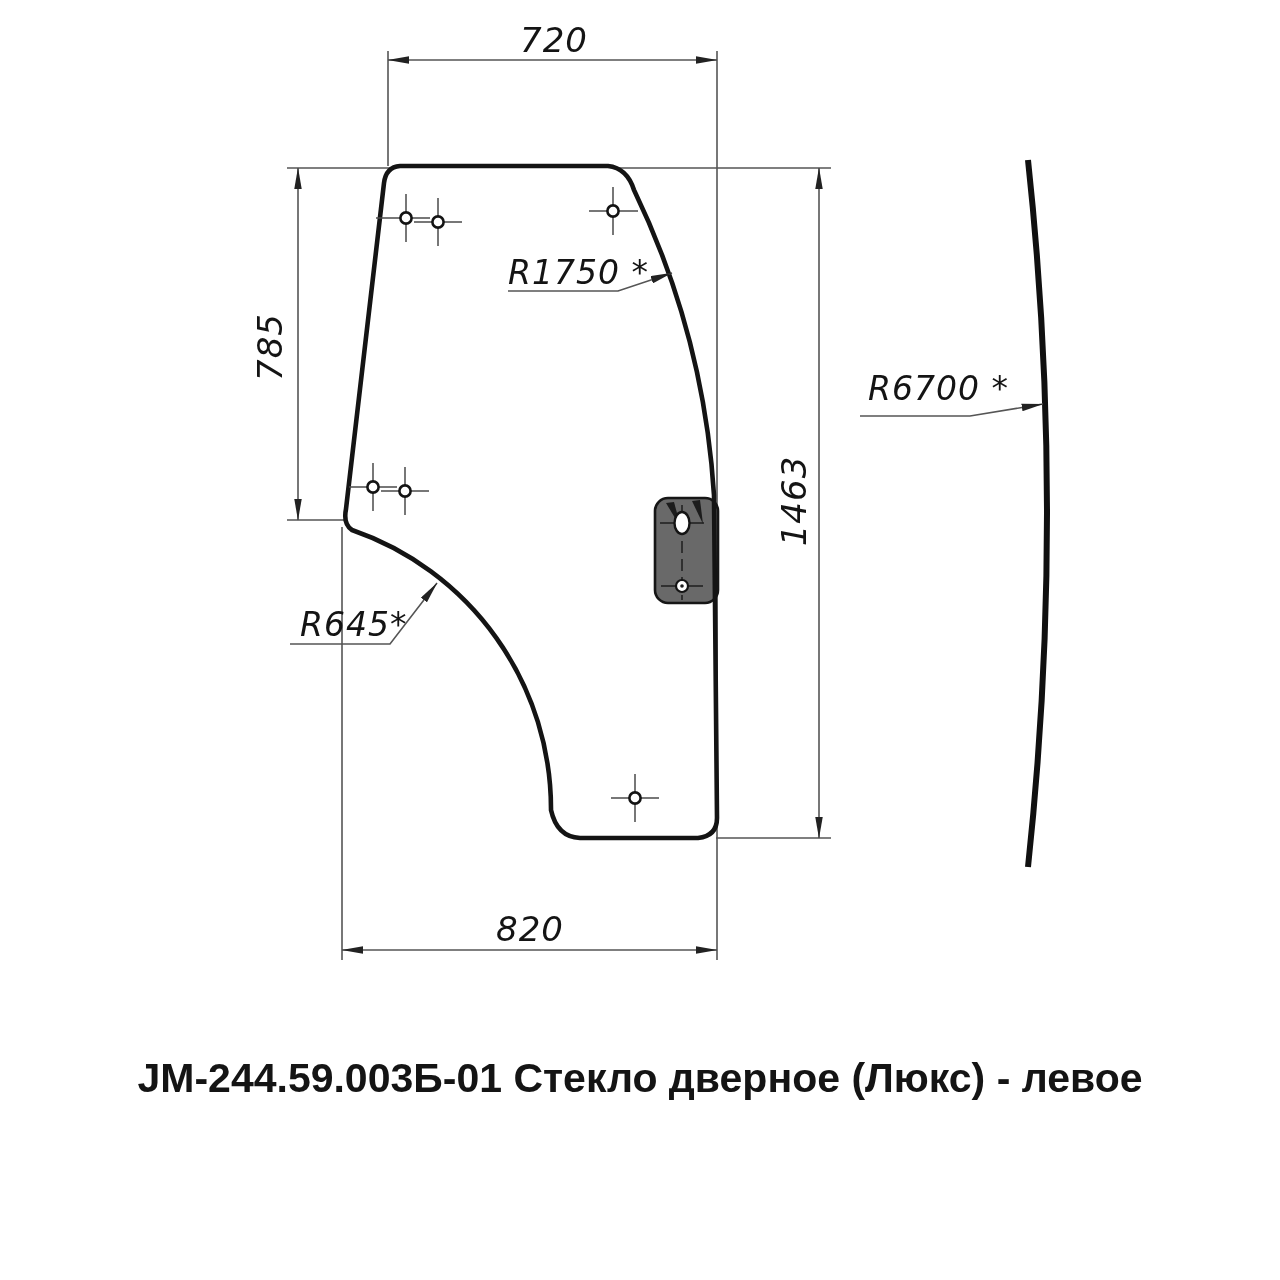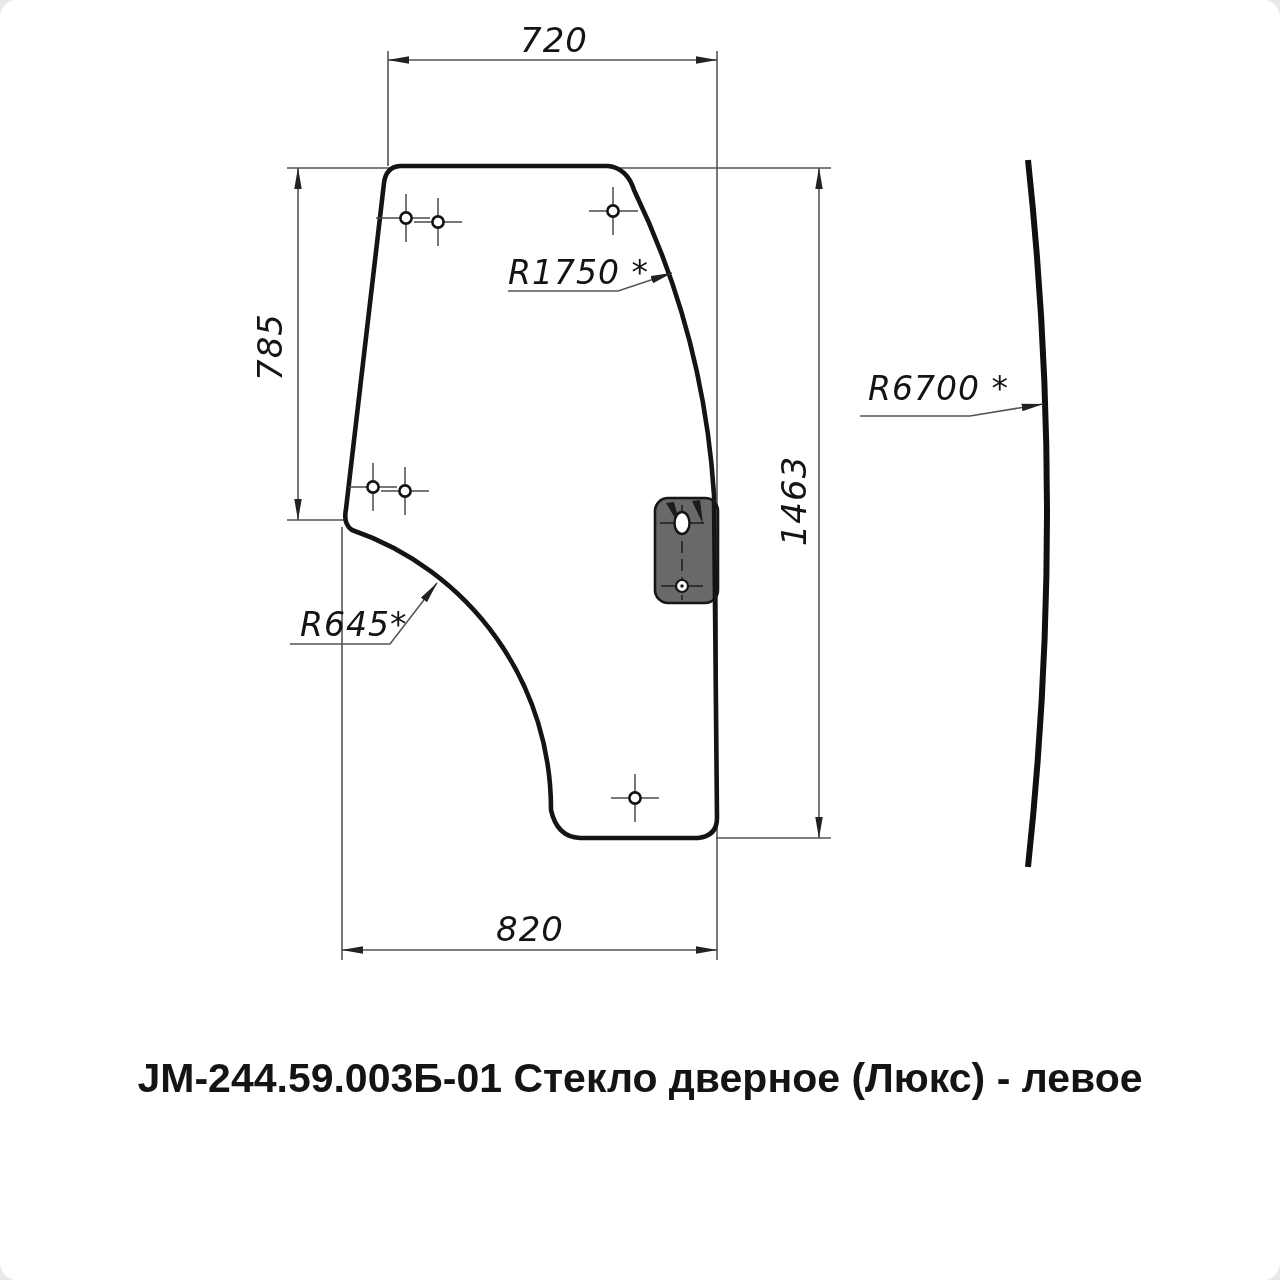--- a/index.html
+++ b/index.html
@@ -7,21 +7,21 @@
     --thin-line:#555555;
     --cross-line:#4a4a4a;
     --bracket-fill:#696969;
     --text:#141414;
     --background:#ffffff;
   }
   html,body{margin:0;padding:0;}
   body{background:#e8e8e8;font-family:"Liberation Sans", sans-serif;}
   .page{
     width:1280px;height:1280px;background:var(--background,#fff);
-    position:relative;margin:0 auto;overflow:hidden;border-radius:17px;
+    position:relative;margin:0 auto;overflow:hidden;
   }
   svg{display:block;}
   .thin{stroke:var(--thin-line);stroke-width:1.6;fill:none;}
   .cross{stroke:var(--cross-line);stroke-width:1.5;fill:none;}
   .outline{stroke:var(--outline);stroke-width:4.6;fill:none;stroke-linejoin:round;}
   .glassfill{fill:#ffffff;stroke:none;}
   .hole{fill:#ffffff;stroke:var(--outline);stroke-width:2.6;}
   .dimtext{
     font-family:"DejaVu Sans","Liberation Sans",sans-serif;
     font-style:italic;font-size:34px;fill:var(--text);letter-spacing:1px;

